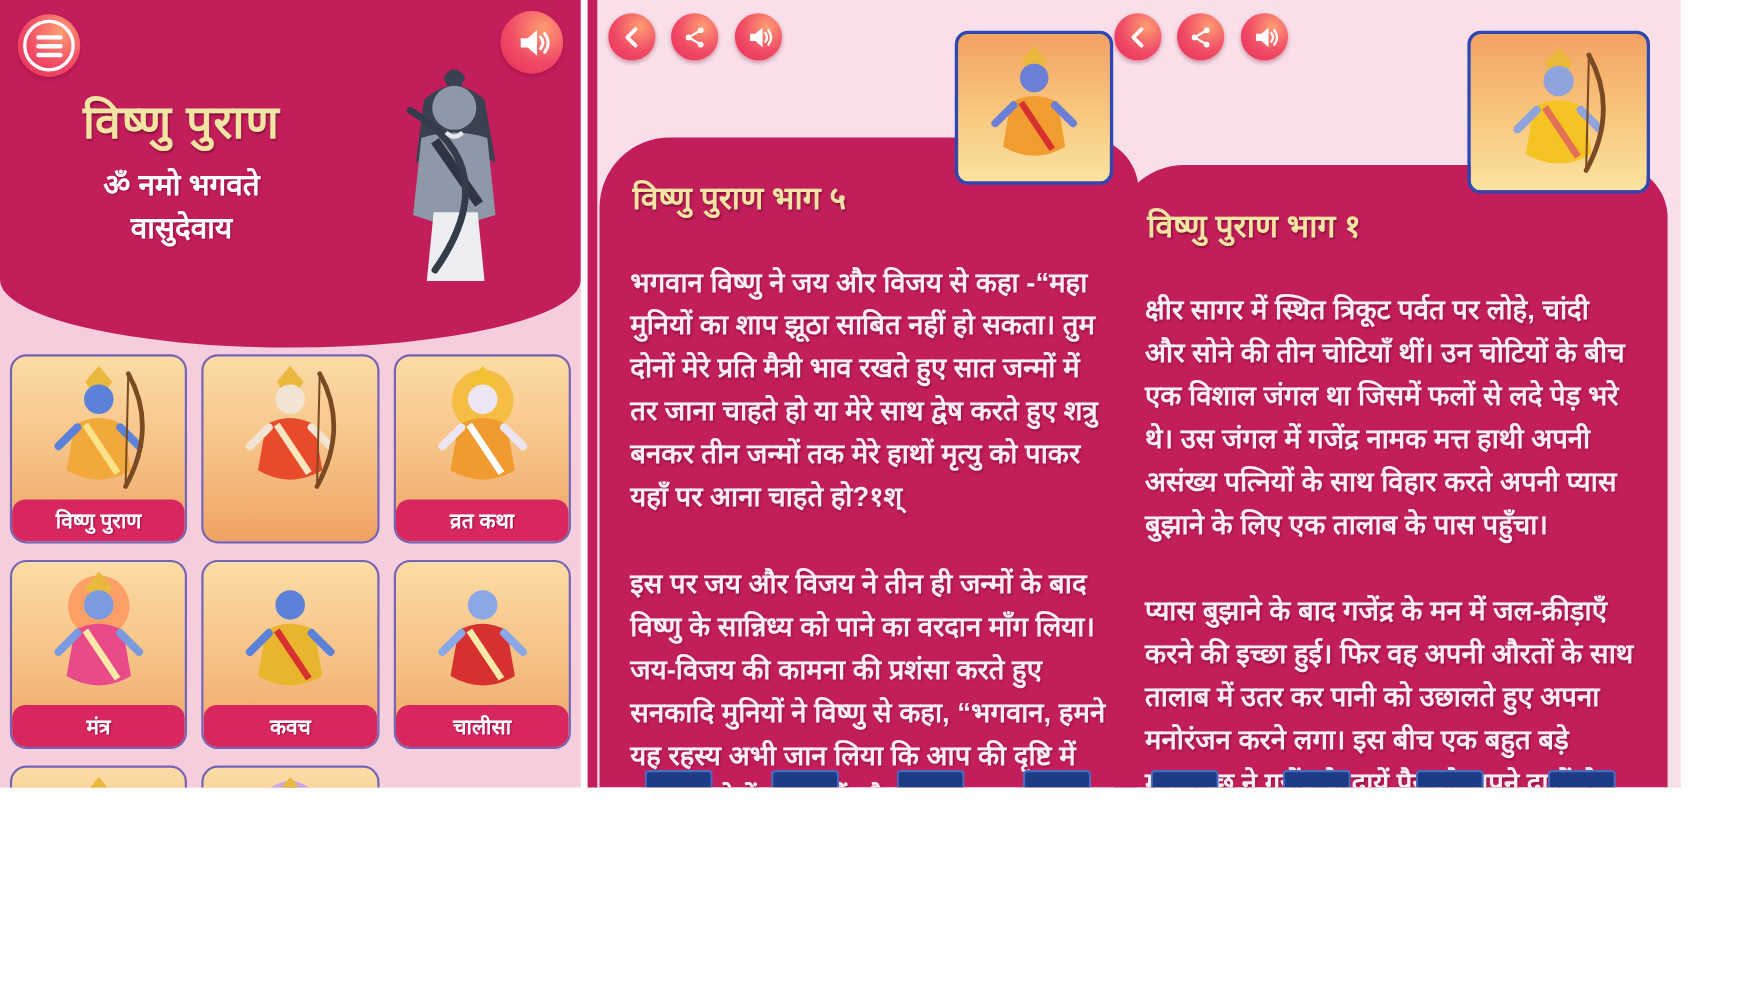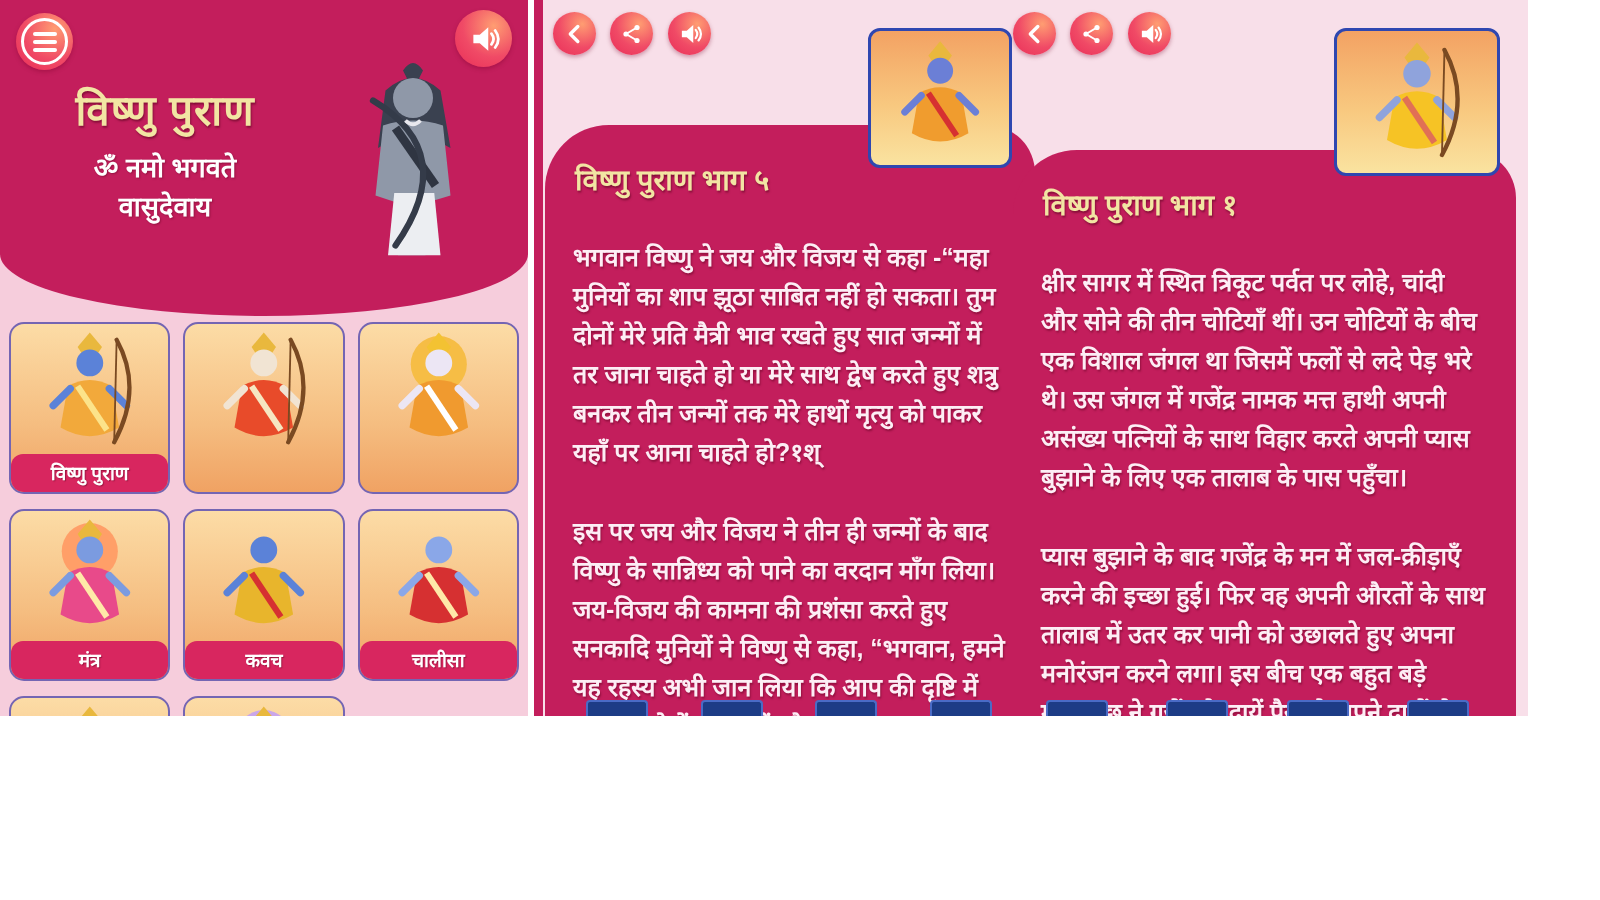--- a/index.html
+++ b/index.html
@@ -198,20 +198,21 @@
             <use href="#sym-bow"></use>
           </svg>
         </div>
     </div>
     <div class="tile">
       <div class="tile-art d-vrat">
           <svg viewBox="0 0 80 100">
             <use href="#sym-deity"></use>
           </svg>
         </div>
+      <div class="tile-label">व्रत कथा</div>
     </div>
     <div class="tile">
       <div class="tile-art d-mantra">
           <svg viewBox="0 0 80 100">
             <use href="#sym-deity"></use>
           </svg>
         </div>
       <div class="tile-label">मंत्र</div>
     </div>
     <div class="tile">

